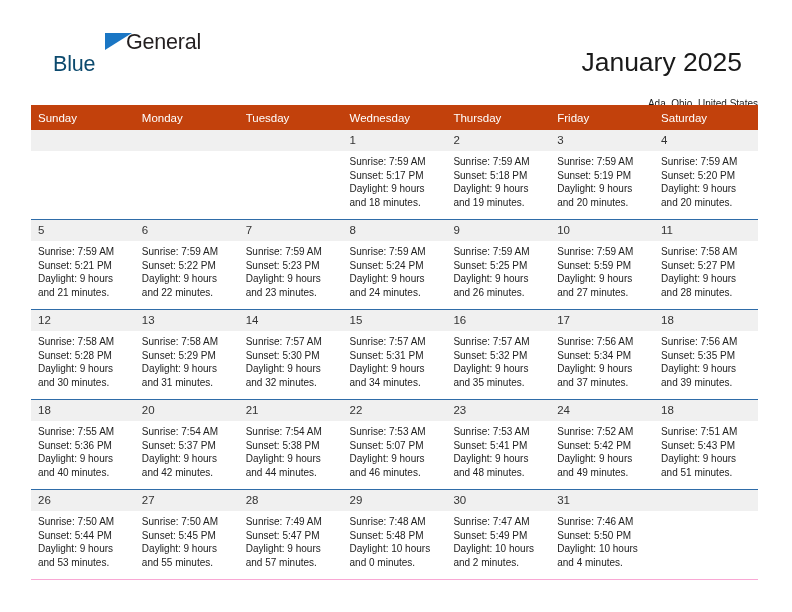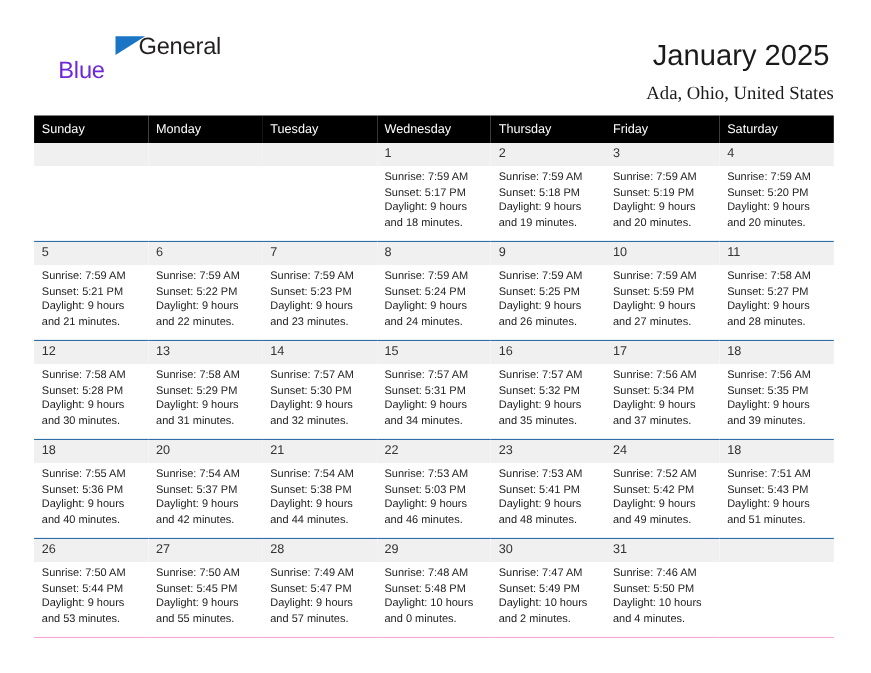--- a/index.html
+++ b/index.html
@@ -51,59 +51,58 @@
     left: 74px;
     top: 3px;
     width: 0;
     height: 0;
     border-left: 27px solid #1a76c4;
     border-bottom: 17px solid transparent;
   }
   .brand-bottom {
     font-size: 21.5px;
     line-height: 23px;
-    color: #6d28d9;
+    color: #0c4a6e;
     letter-spacing: -0.2px;
     padding-left: 22px;
     margin-top: -1px;
   }
   .title-wrap {
     position: absolute;
     right: 0;
     top: 0;
     text-align: right;
   }
   .cal-title {
     font-size: 26.5px;
     line-height: 32px;
     color: #1a1a1a;
     font-weight: normal;
-    margin: 4px;
+    margin: 16px;
     white-space: nowrap;
   }
   .cal-subtitle {
-    font-size: 17px;
+    font-size: 10px;
     line-height: 20px;
     color: #1a1a1a;
     margin: 9px 0 0 0;
     white-space: nowrap;
-    font-family: Liberation Serif, serif;
   }
 
   
   .calendar {
     position: absolute;
     left: 31px;
     top: 105px;
     width: 727px;
     border-collapse: collapse;
     table-layout: fixed;
   }
   .calendar th {
-    background: #000000;
+    background: #c2410c;
     color: #ffffff;
     font-size: 11.5px;
     font-weight: normal;
     text-align: left;
     padding: 5px 0 5px 7px;
     height: 15px;
     border: none;
   }
   .calendar td {
     vertical-align: top;
@@ -378,21 +377,21 @@
               <div>Sunrise: 7:54 AM</div>
               <div>Sunset: 5:38 PM</div>
               <div>Daylight: 9 hours</div>
               <div>and 44 minutes.</div>
             </div>
           </td>
           <td class="">
             <span class="daynum">22</span>
             <div class="info">
               <div>Sunrise: 7:53 AM</div>
-              <div>Sunset: 5:03 PM</div>
+              <div>Sunset: 5:07 PM</div>
               <div>Daylight: 9 hours</div>
               <div>and 46 minutes.</div>
             </div>
           </td>
           <td class="">
             <span class="daynum">23</span>
             <div class="info">
               <div>Sunrise: 7:53 AM</div>
               <div>Sunset: 5:41 PM</div>
               <div>Daylight: 9 hours</div>

